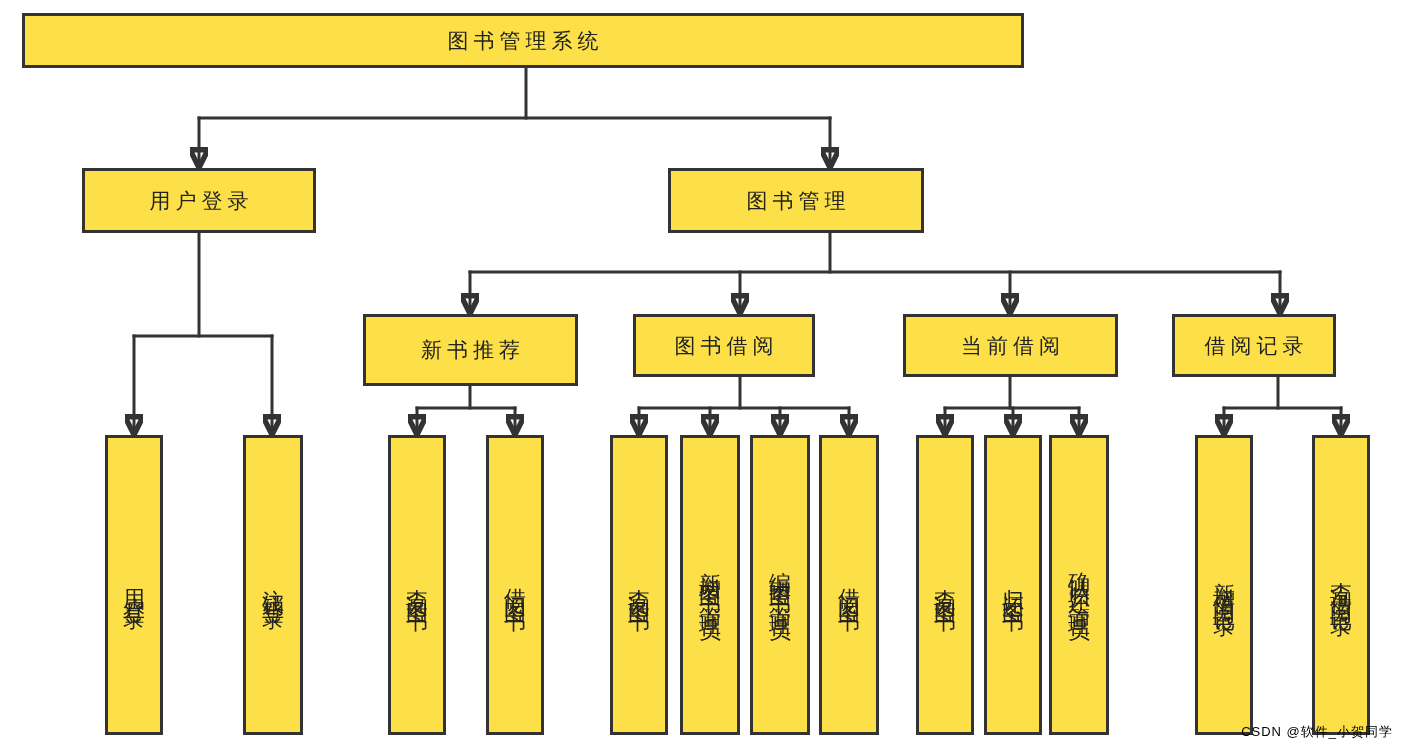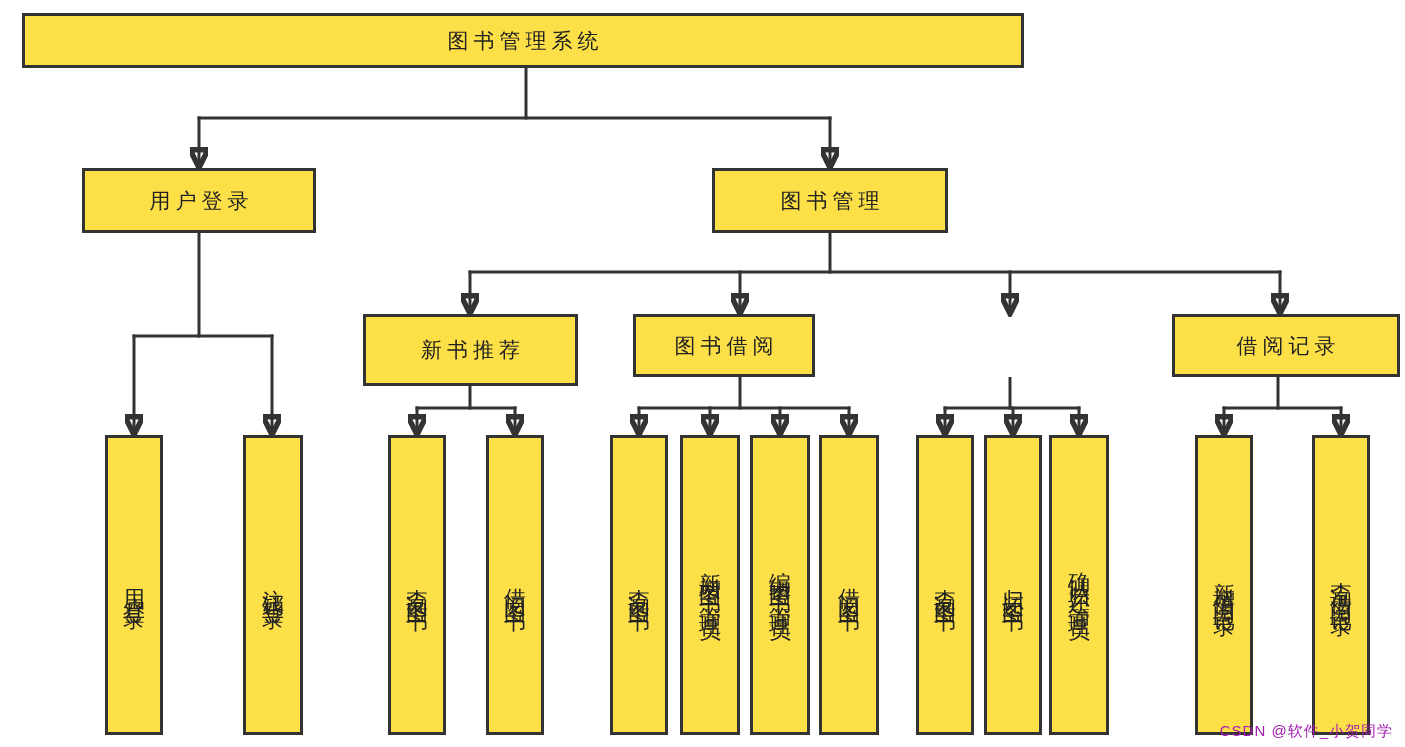--- a/index.html
+++ b/index.html
@@ -54,23 +54,23 @@
     font-size: 22px;
     letter-spacing: 7px;
     line-height: 1;
     white-space: nowrap;
     color: #222222;
   }
   .watermark {
     position: absolute;
     right: 12px;
     bottom: 6px;
-    font-size: 15px;
+    font-size: 13px;
     letter-spacing: 1px;
-    color: #a21caf;
+    color: #000000;
     z-index: 5;
     white-space: nowrap;
   }
 </style>
 </head>
 <body>
 
 <div class="canvas">
 
   <svg class="connectors" viewBox="0 0 1405 747" xmlns="http://www.w3.org/2000/svg">
@@ -121,31 +121,34 @@
     <path d="M1341,406.5 V433" marker-end="url(#arrow)"></path>
   </svg>
 
   <div class="node" style="left:22px; top:13px; width:1002px; height:55px">
     <span class="lbl">图书管理系统</span>
   </div>
 
   <div class="node" style="left:82px; top:168px; width:234px; height:65px">
     <span class="lbl">用户登录</span>
   </div>
-  <div class="node" style="left:712px; top:168px; width:236px; height:65px">
+  <div class="node" style="left:668px; top:168px; width:256px; height:65px">
     <span class="lbl">图书管理</span>
   </div>
 
   <div class="node" style="left:363px; top:314px; width:215px; height:72px">
     <span class="lbl">新书推荐</span>
   </div>
   <div class="node" style="left:633px; top:314px; width:182px; height:63px">
     <span class="lbl">图书借阅</span>
   </div>
-  <div class="node" style="left:1172px; top:314px; width:228px; height:63px">
+  <div class="node" style="left:903px; top:314px; width:215px; height:63px">
+    <span class="lbl">当前借阅</span>
+  </div>
+  <div class="node" style="left:1172px; top:314px; width:164px; height:63px">
     <span class="lbl">借阅记录</span>
   </div>
 
   <div class="node v" style="left:105px; width:58px">
     <span class="vlbl">用户登录</span>
   </div>
   <div class="node v" style="left:243px; width:60px">
     <span class="vlbl">注销登录</span>
   </div>
 

